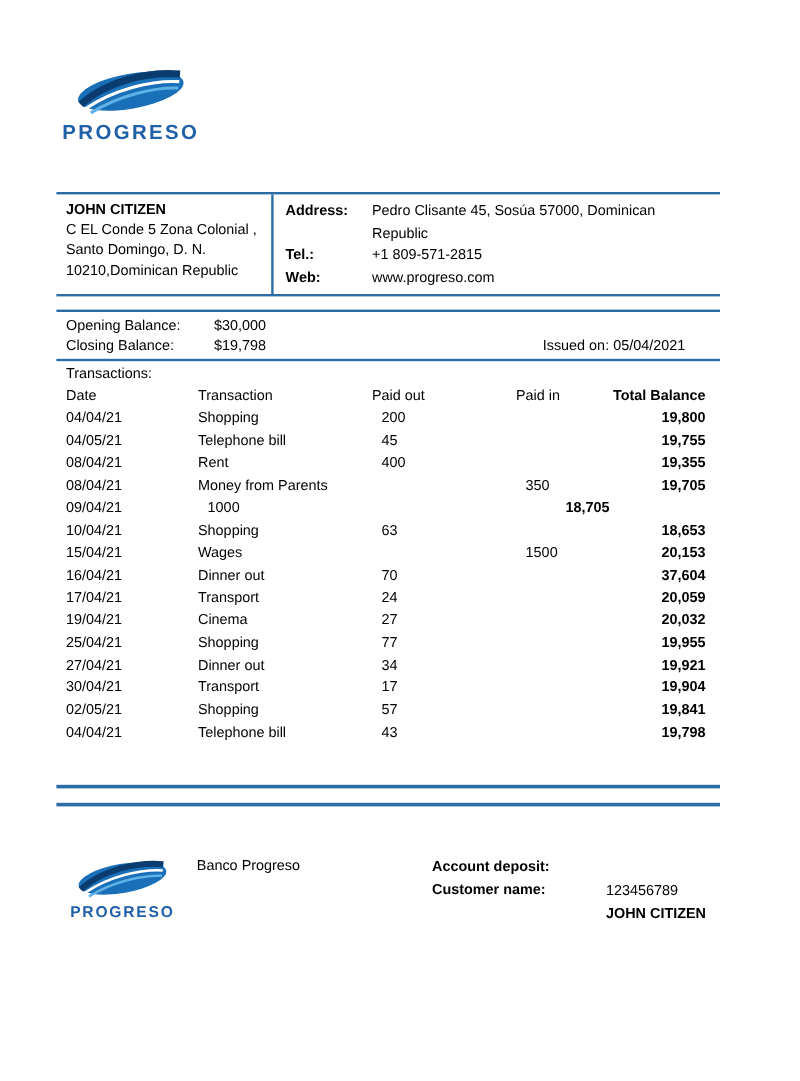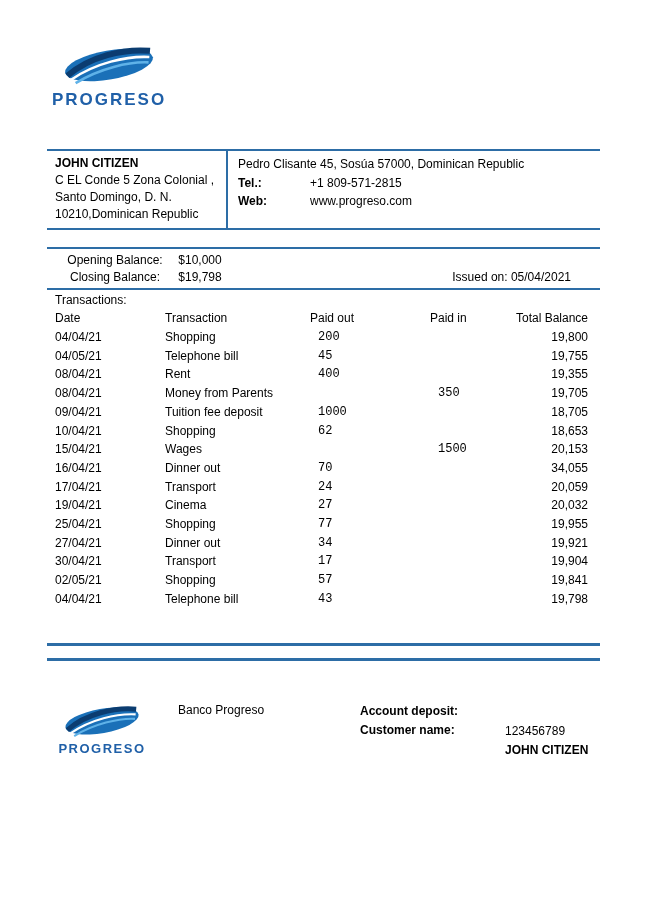--- a/index.html
+++ b/index.html
@@ -1,18 +1,18 @@
 <!DOCTYPE html>
 <html><head>
 <meta charset="utf-8">
 <style>
   * { margin:0; padding:0; box-sizing:border-box; }
   html,body { background:#ffffff; }
   .page {
-    position:relative; width:667px; height:779px; margin:1px auto;
+    position:relative; width:667px; height:779px; margin:12px auto;
     background:#ffffff; font-family:"Liberation Sans", sans-serif;
     font-size:12px; color:#000; overflow:hidden;
   }
 
   
   .logo-block { position:absolute; text-align:center; }
   .logo-top { left:50px; top:40px; width:118px; }
   .logo-top svg { width:112px; height:48px; display:block; margin:0 auto; }
   .logo-top .logo-text { font-size:17px; font-weight:bold; letter-spacing:2px; color:#2060a8; margin-top:1px; }
   .logo-footer { left:52px; top:700px; width:100px; }
@@ -29,39 +29,39 @@
   .info-right { flex:1; padding:4px 10px 5px; line-height:18.5px; }
   .info-row { display:flex; }
   .info-label { width:72px; font-weight:bold; flex-shrink:0; }
 
   
   .summary {
     position:absolute; left:47px; top:246px; width:553px;
     border-top:2px solid #2d6da6; border-bottom:2px solid #2d6da6; padding:3px 0 3px;
   }
   .sum-row { position:relative; line-height:16.5px; padding-left:8px; }
-  .sum-label { display:inline-block; width:120px;text-align:center; }
+  .sum-label { display:inline-block; width:120px; }
   .issued { position:absolute; right:29px; top:0; }
 
   
   .transactions { position:absolute; left:47px; top:291px; width:553px; }
   .t-title { line-height:17px; padding-left:8px; }
   .t-head, .t-row { display:grid; grid-template-columns:110px 145px 120px 78px 1fr; padding:0 12px 0 8px; }
   .t-head { line-height:19px; }
   .t-row { line-height:18.7px; }
-  .h.total, .c.total { text-align:right; font-weight:normal; }
-  .c.indent { padding-left:8px;font-family:Liberation Mono, monospace; }
+  .h.total, .c.total { text-align:right; font-weight:bold; }
+  .c.indent { padding-left:8px; }
 
   
   .rule { position:absolute; left:47px; width:553px; height:3px; background:#2d6da6; }
   .rule-1 { top:642px; }
   .rule-2 { top:657px; }
 
   
-  .footer-bank { position:absolute; left:178px; top:700px; line-height:18.5px; }
+  .footer-bank { position:absolute; left:164px; top:700px; line-height:18.5px; }
   .footer-labels { position:absolute; left:360px; top:701px; line-height:19px; font-weight:bold; }
   .footer-values { position:absolute; left:505px; top:721px; line-height:19px; }
   .footer-values .cust { font-weight:bold; }
 
   
   .watermark {
     position:absolute; top:831px; right:20px; font-size:42px; font-weight:bold;
     white-space:nowrap; transform:scaleX(0.68); transform-origin:right center;
     color:#174a3e; line-height:1.1;
   }
@@ -86,37 +86,38 @@
 
   <div class="info-box">
     <div class="info-left">
       <div class="name">JOHN CITIZEN</div>
       <div>C EL Conde 5 Zona Colonial ,</div>
       <div>Santo Domingo, D. N.</div>
       <div>10210,Dominican Republic</div>
     </div>
     <div class="info-right">
       <div class="info-row">
+        <span class="info-label">Address:</span>
         <span>Pedro Clisante 45, Sosúa 57000, Dominican Republic</span>
       </div>
       <div class="info-row">
         <span class="info-label">Tel.:</span>
         <span>+1 809-571-2815</span>
       </div>
       <div class="info-row">
         <span class="info-label">Web:</span>
         <span>www.progreso.com</span>
       </div>
     </div>
   </div>
 
   <div class="summary">
     <div class="sum-row">
       <span class="sum-label">Opening Balance:</span>
-      <span>$10,000</span>
+      <span>$30,000</span>
     </div>
     <div class="sum-row">
       <span class="sum-label">Closing Balance:</span>
       <span>$19,798</span>
       <span class="issued">Issued on: 05/04/2021</span>
     </div>
   </div>
 
   <div class="transactions">
     <div class="t-title">Transactions:</div>
@@ -151,45 +152,44 @@
     </div>
     <div class="t-row">
       <span class="c">08/04/21</span>
       <span class="c">Money from Parents</span>
       <span class="c indent"></span>
       <span class="c indent">350</span>
       <span class="c total">19,705</span>
     </div>
     <div class="t-row">
       <span class="c">09/04/21</span>
-      <span class="c">Tuition fee deposit</span>
       <span class="c indent">1000</span>
       <span class="c indent"></span>
       <span class="c total">18,705</span>
     </div>
     <div class="t-row">
       <span class="c">10/04/21</span>
       <span class="c">Shopping</span>
-      <span class="c indent">62</span>
+      <span class="c indent">63</span>
       <span class="c indent"></span>
       <span class="c total">18,653</span>
     </div>
     <div class="t-row">
       <span class="c">15/04/21</span>
       <span class="c">Wages</span>
       <span class="c indent"></span>
       <span class="c indent">1500</span>
       <span class="c total">20,153</span>
     </div>
     <div class="t-row">
       <span class="c">16/04/21</span>
       <span class="c">Dinner out</span>
       <span class="c indent">70</span>
       <span class="c indent"></span>
-      <span class="c total">34,055</span>
+      <span class="c total">37,604</span>
     </div>
     <div class="t-row">
       <span class="c">17/04/21</span>
       <span class="c">Transport</span>
       <span class="c indent">24</span>
       <span class="c indent"></span>
       <span class="c total">20,059</span>
     </div>
     <div class="t-row">
       <span class="c">19/04/21</span>

